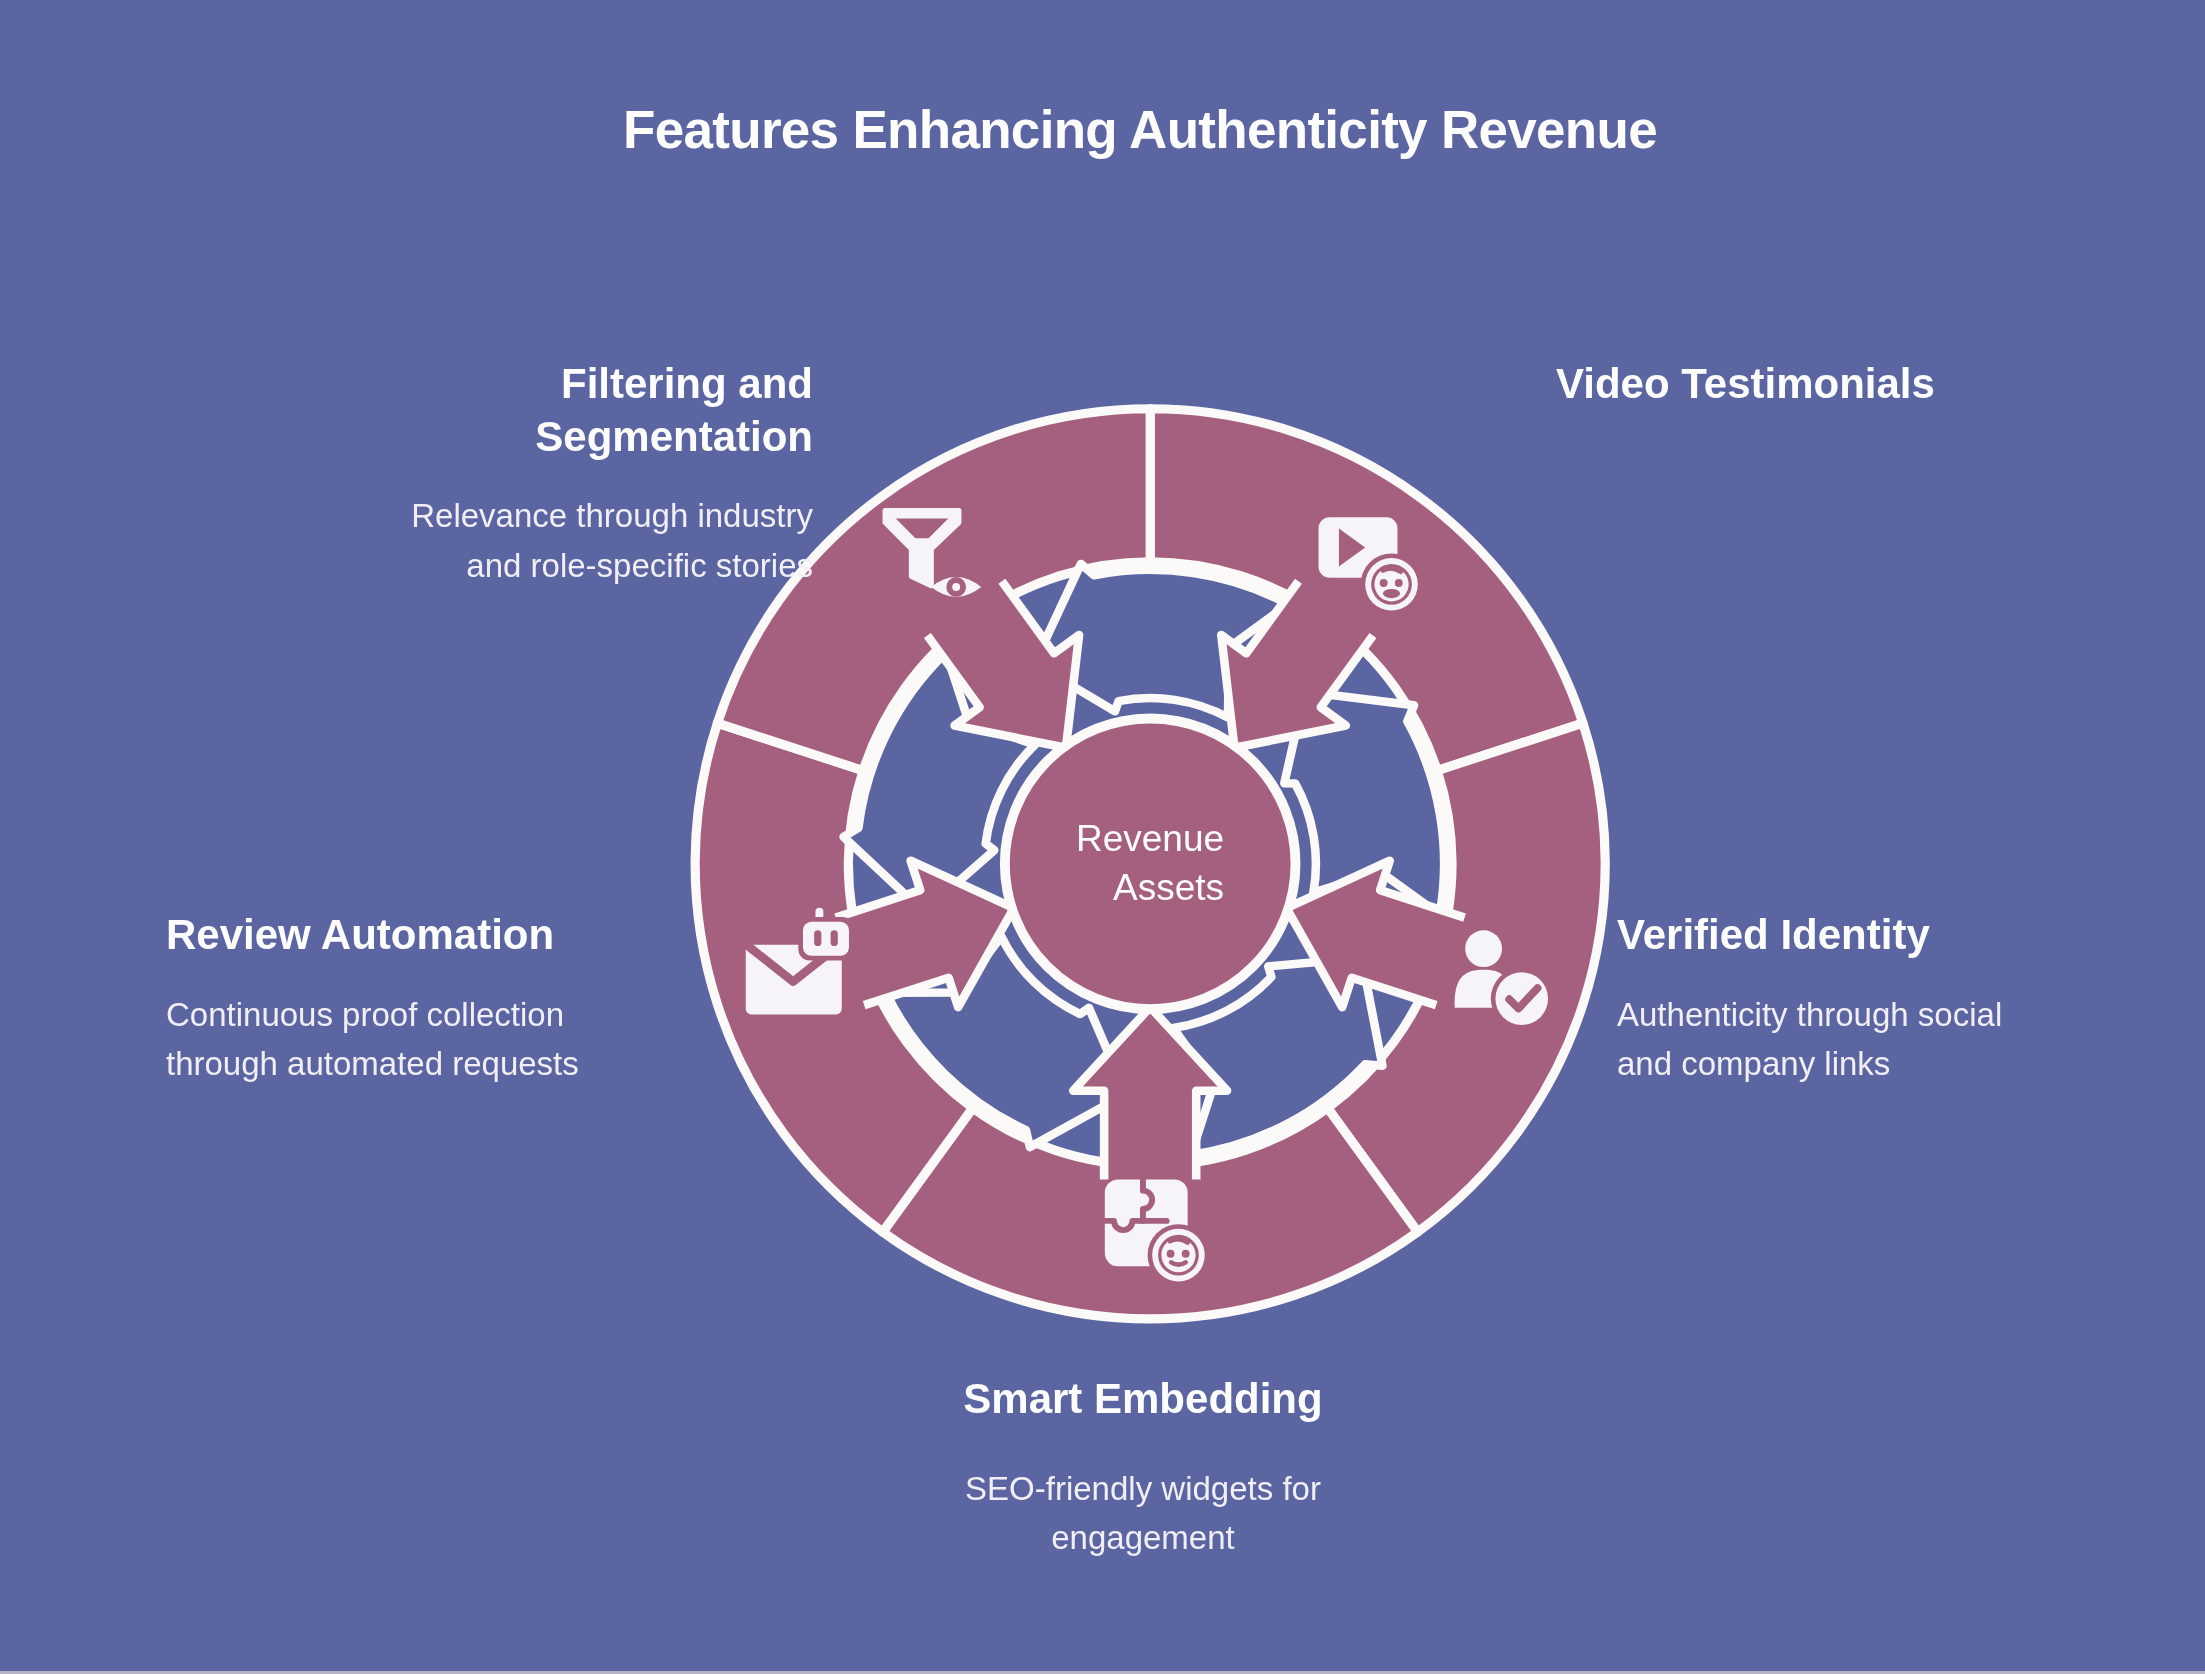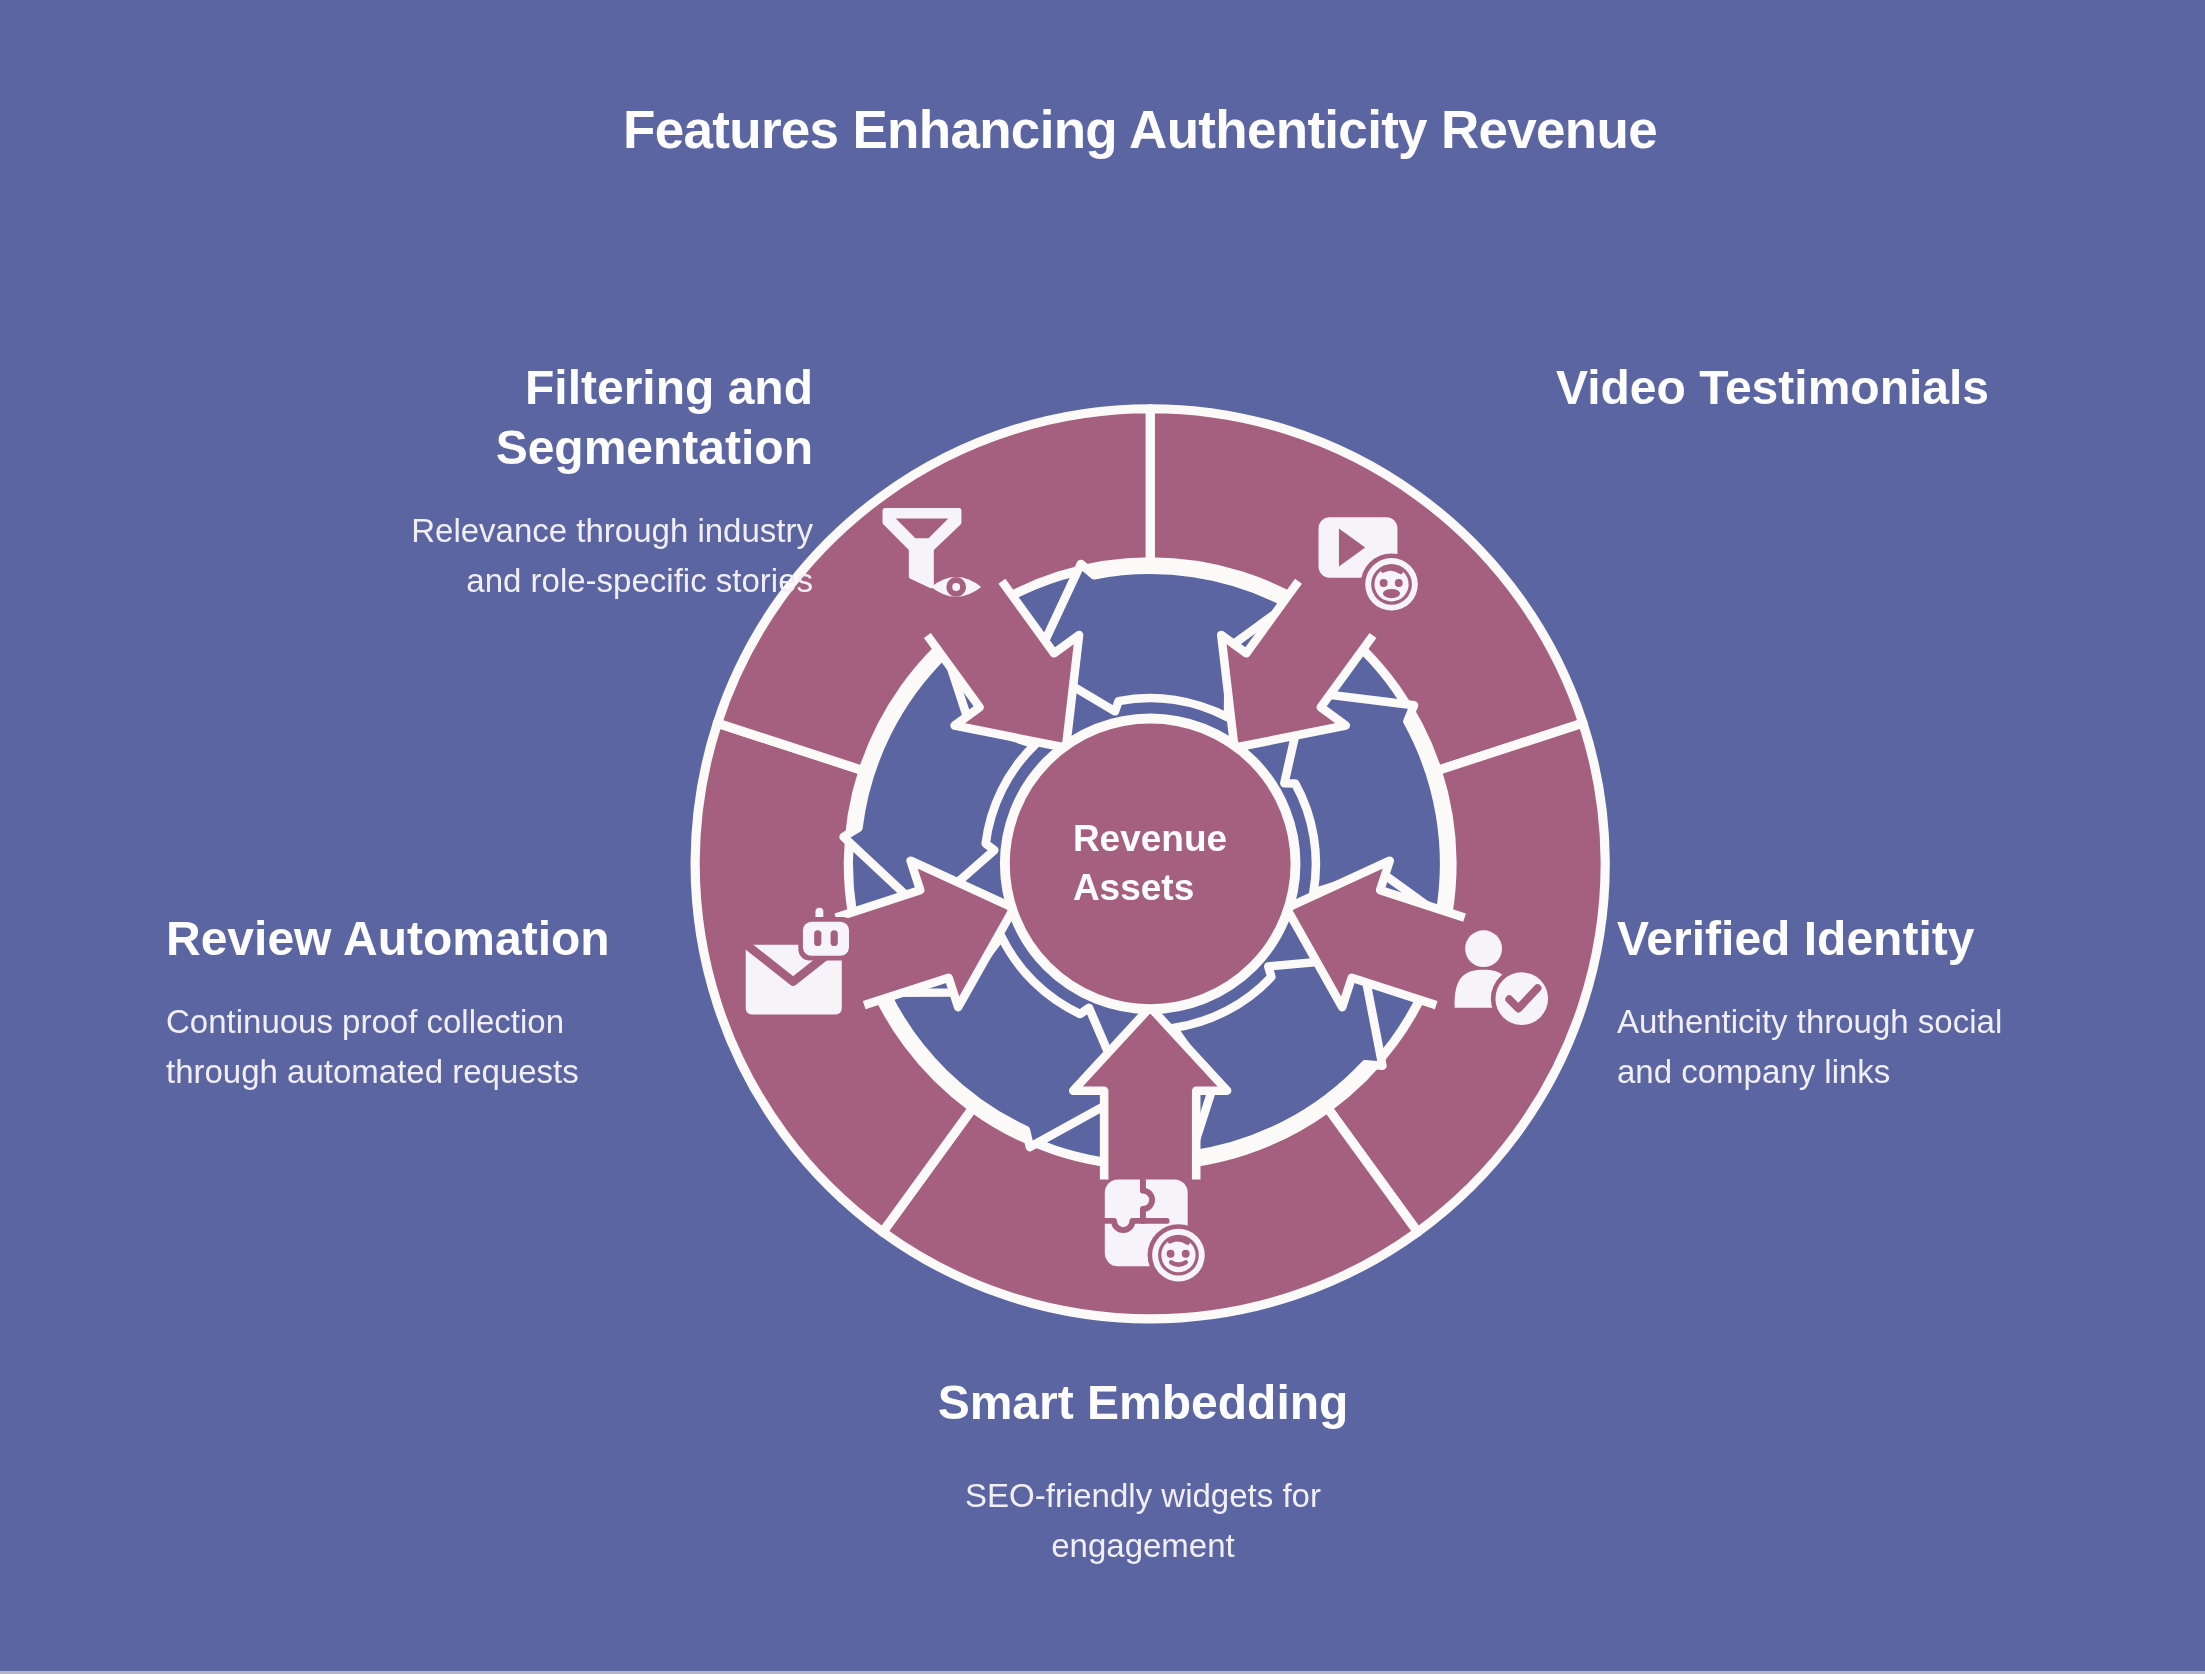--- a/index.html
+++ b/index.html
@@ -7,32 +7,32 @@
     --head:#FDFDFE; --body:#F1EFF5; --strip:#B5B4C6;
   }
   html,body{margin:0;padding:0;background:var(--bg);}
   .stage{position:relative;width:2205px;height:1675px;background:var(--bg);
          overflow:hidden;font-family:"Liberation Sans", sans-serif;}
   .title{position:absolute;left:1140px;top:99px;transform:translateX(-50%);
          white-space:nowrap;font-size:53px;font-weight:bold;letter-spacing:-0.7px;
          color:var(--head);}
   svg.wheel{position:absolute;left:0;top:0;width:2205px;height:1675px;}
   .feature{position:absolute;color:var(--head);}
-  .fh{font-size:48px;font-weight:bold;line-height:1.25;}
+  .fh{font-size:42px;font-weight:bold;line-height:1.25;}
   .fd{font-size:33px;font-weight:400;line-height:1.5;margin-top:28px;
       color:var(--body);white-space:pre-line;}
   .f-filtering{left:353px;top:358px;width:460px;text-align:right;}
   .f-video{left:1556px;top:358px;width:539px;text-align:left;}
   .f-review{left:166px;top:909px;width:487px;text-align:left;}
   .f-verified{left:1617px;top:909px;width:539px;text-align:left;}
   .f-smart{left:880px;top:1373px;width:526px;text-align:center;}
   .f-smart .fd{margin-top:38px;}
   .center-label{position:absolute;left:1150px;top:864px;transform:translate(-50%,-50%);
-      font-size:37px;font-weight:bold;line-height:1.32;color:var(--head);
-      text-align:left;white-space:pre-line;}
+      font-size:37px;font-weight:normal;line-height:1.32;color:var(--head);
+      text-align:right;white-space:pre-line;}
   .footer-strip{position:absolute;left:0;bottom:0;width:100%;height:4px;background:var(--strip);}
   .ic{fill:var(--icon);stroke:var(--icon);stroke-width:8;stroke-linejoin:round;}
   .icf{fill:var(--icon);}
   .mv{fill:var(--mauve);}
   .mvs{fill:none;stroke:var(--mauve);stroke-linecap:round;stroke-linejoin:round;}
 </style>
 </head>
 <body>
 
 <div class="stage">

